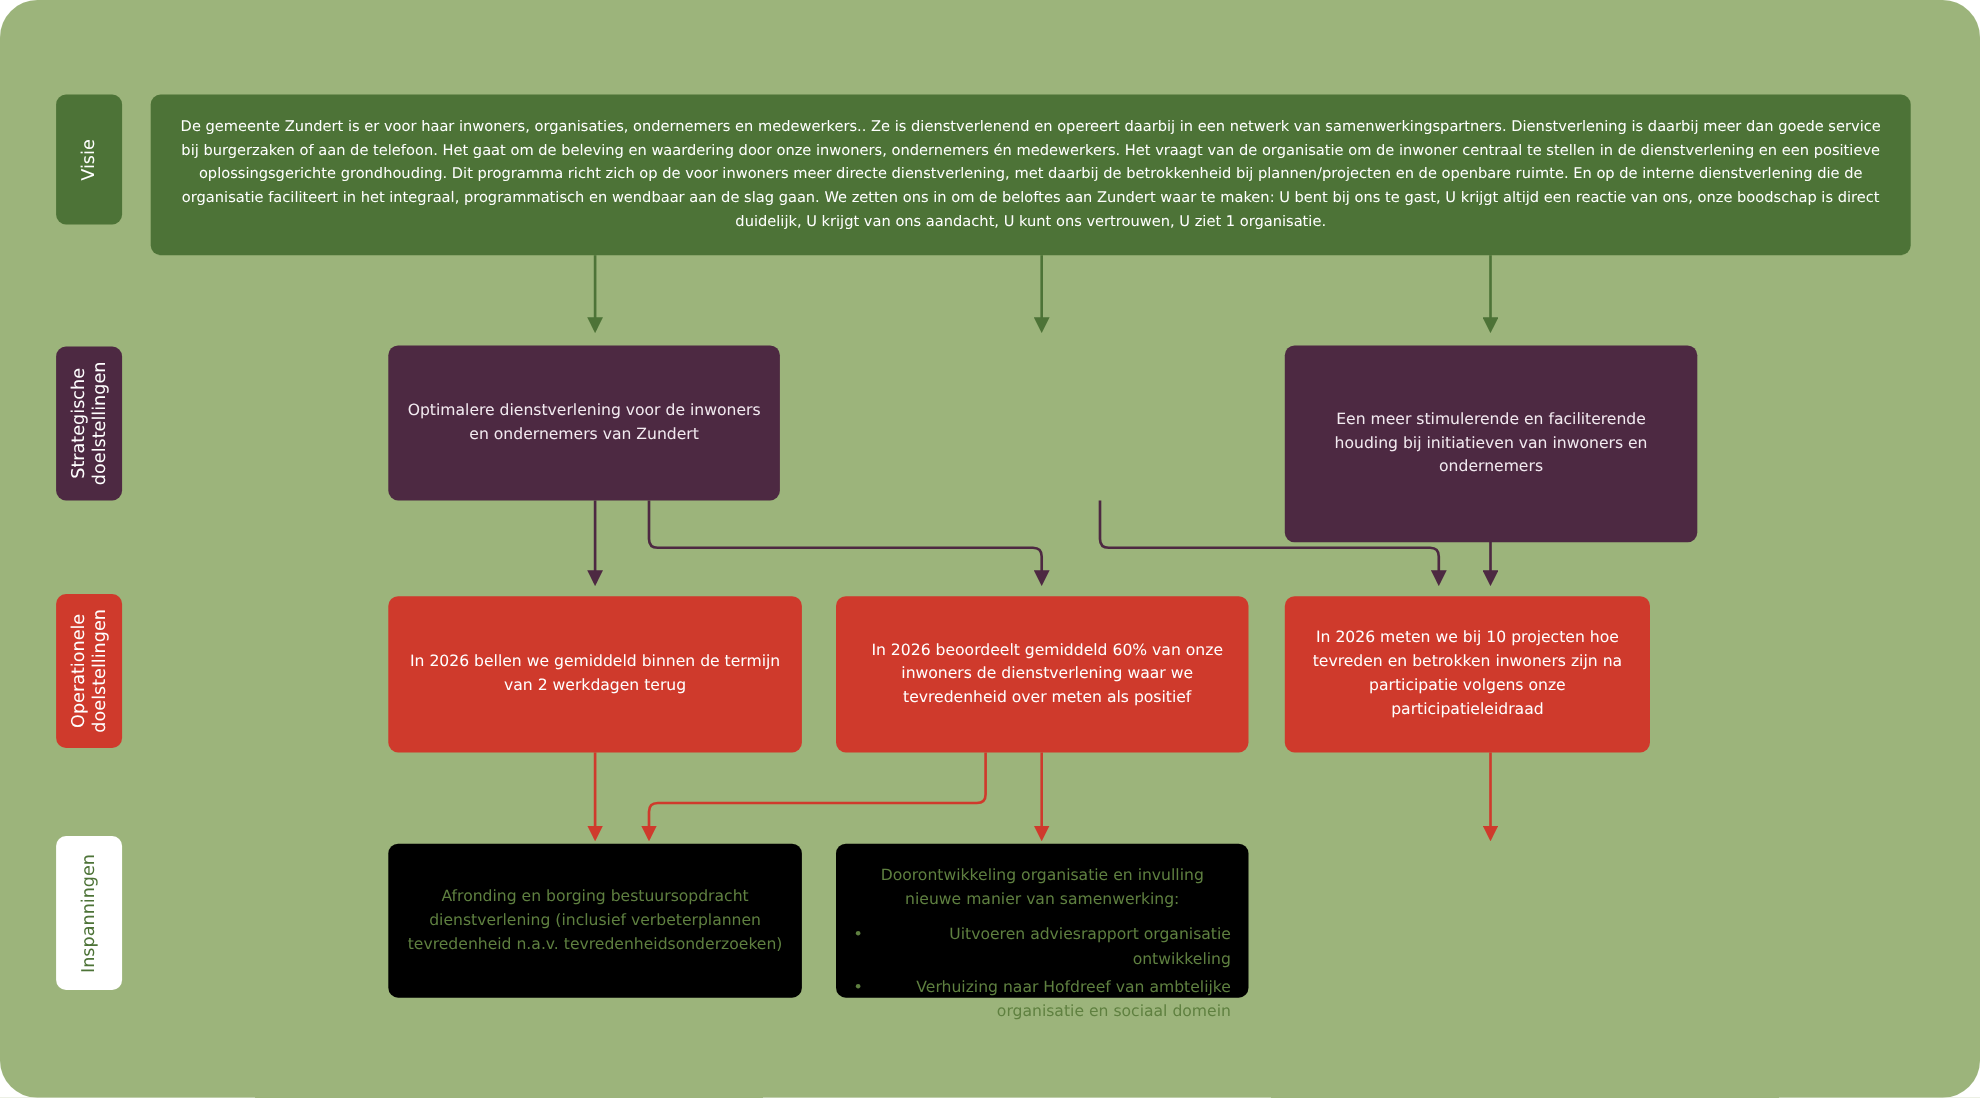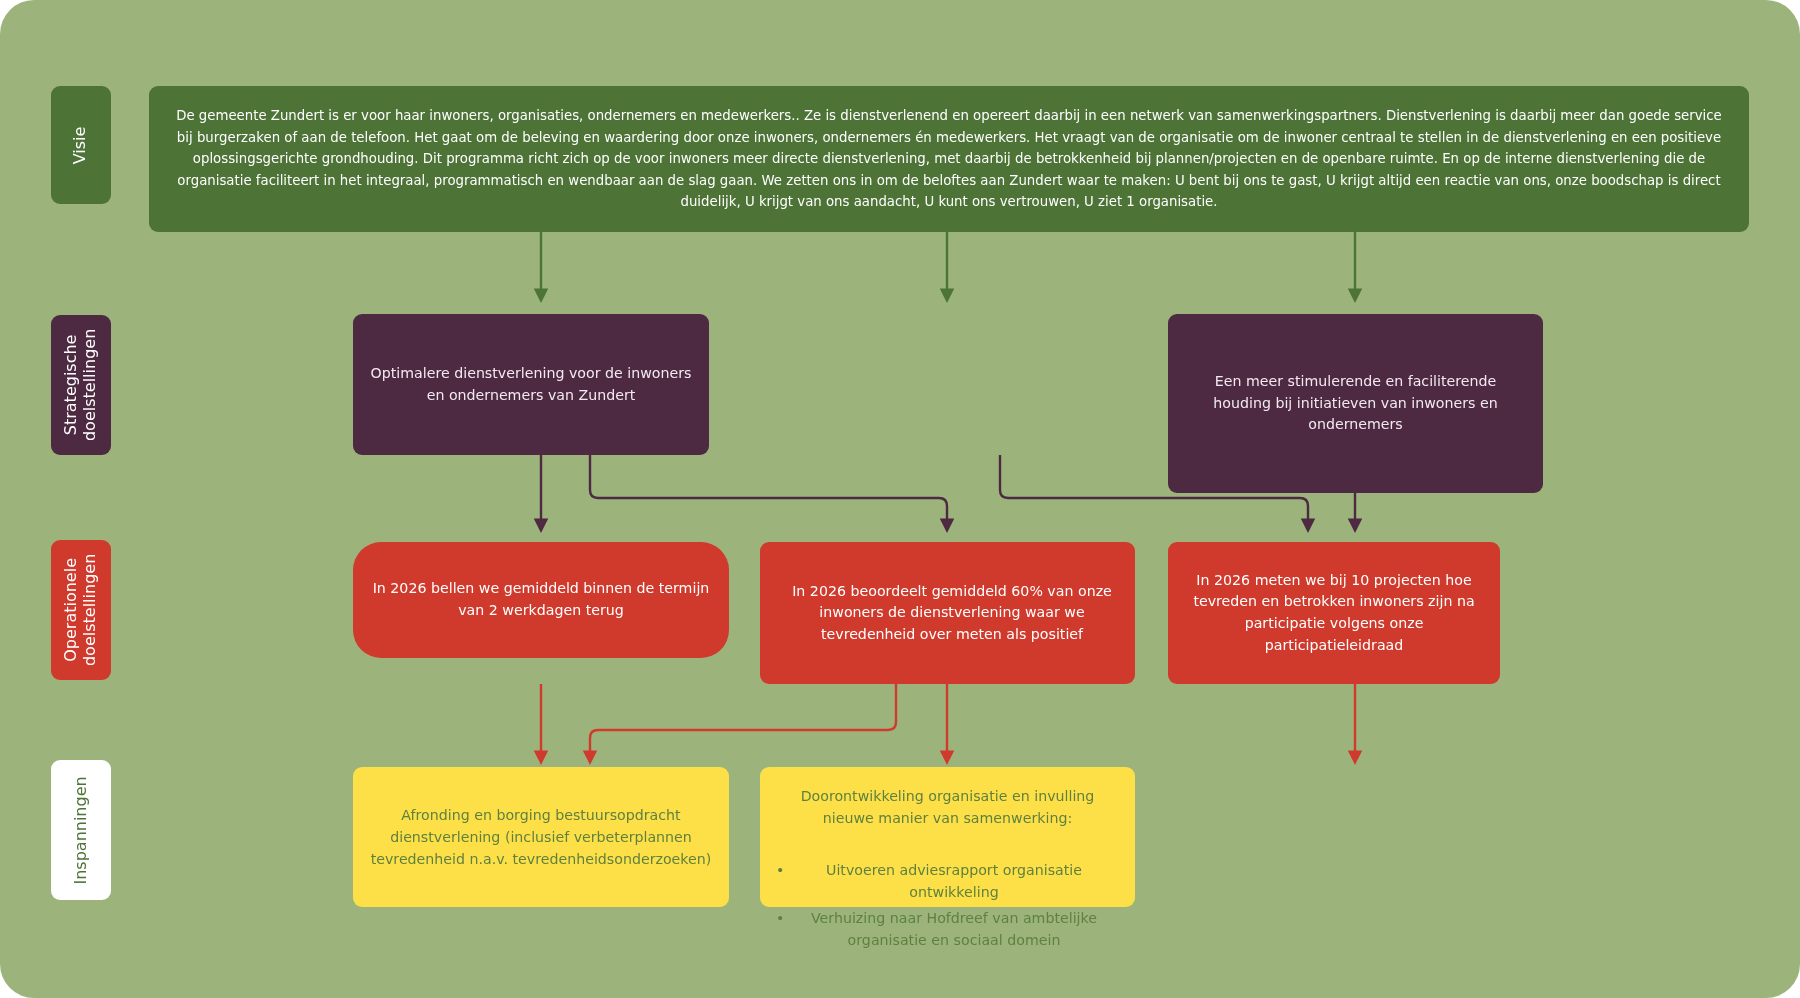--- a/index.html
+++ b/index.html
@@ -62,27 +62,27 @@
   }
   .box.strategic{
     background:#4d2942;color:#f2eaf0;
     font-size:14.2px;line-height:1.52;
   }
   .box.operational{
     background:#cf3a2c;color:#ffffff;
     font-size:14.2px;line-height:1.52;
   }
   .box.effort{
-    background:#fde047;color:#5f8040;
-    font-size:14.2px;line-height:1.55;gap:20px;
+    background:#000000;color:#5f8040;
+    font-size:14.2px;line-height:1.55;
   }
   .effort-title{display:block;text-align:center;}
   .effort-bullets{
     list-style:none;margin:10px 0 0 0;padding:0;
-    text-align:center;align-self:stretch;
+    text-align:right;align-self:stretch;
   }
   .effort-bullets li{
     position:relative;
     padding-left:13px;
     margin-bottom:4px;
   }
   .effort-bullets li:before{
     content:"\2022";
     position:absolute;left:0;top:0;
   }
@@ -160,32 +160,32 @@
     <span>
       <span>Operationele</span><br>
       <span>doelstellingen</span>
     </span>
   </div>
 
   <div class="rowlabel efforts" style="left:51px;top:760px;width:60px;height:140px;">
     <span>Inspanningen</span>
   </div>
 
-  <div class="box vision" style="left:149px;top:86px;width:1600px;height:146px;">
+  <div class="box vision" style="left:137px;top:86px;width:1600px;height:146px;">
     <div>De gemeente Zundert is er voor haar inwoners, organisaties, ondernemers en medewerkers.. Ze is dienstverlenend en opereert daarbij in een netwerk van samenwerkingspartners. Dienstverlening is daarbij meer dan goede service bij burgerzaken of aan de telefoon. Het gaat om de beleving en waardering door onze inwoners, ondernemers én medewerkers. Het vraagt van de organisatie om de inwoner centraal te stellen in de dienstverlening en een positieve oplossingsgerichte grondhouding. Dit programma richt zich op de voor inwoners meer directe dienstverlening, met daarbij de betrokkenheid bij plannen/projecten en de openbare ruimte. En op de interne dienstverlening die de organisatie faciliteert in het integraal, programmatisch en wendbaar aan de slag gaan. We zetten ons in om de beloftes aan Zundert waar te maken:  U bent bij ons te gast, U krijgt altijd een reactie van ons, onze boodschap is direct duidelijk, U krijgt van ons aandacht, U kunt ons vertrouwen, U ziet 1 organisatie.</div>
   </div>
 
   <div class="box strategic" style="left:353px;top:314px;width:356px;height:141px;">
     <div>Optimalere dienstverlening voor de inwoners en ondernemers van Zundert</div>
   </div>
   <div class="box strategic" style="left:1168px;top:314px;width:375px;height:179px;">
     <div>Een meer stimulerende en faciliterende houding bij initiatieven van inwoners en ondernemers</div>
   </div>
 
-  <div class="box operational" style="left:353px;top:542px;width:376px;height:116px;border-radius:28px;">
+  <div class="box operational" style="left:353px;top:542px;width:376px;height:142px;">
     <div>In 2026 bellen we gemiddeld binnen de termijn van 2 werkdagen terug</div>
   </div>
   <div class="box operational" style="left:760px;top:542px;width:375px;height:142px;padding-left:25px;">
     <div>In 2026 beoordeelt gemiddeld 60% van onze inwoners de dienstverlening waar we tevredenheid over meten als positief</div>
   </div>
   <div class="box operational" style="left:1168px;top:542px;width:332px;height:142px;">
     <div>In 2026 meten we bij 10 projecten hoe tevreden en betrokken inwoners zijn na participatie volgens onze participatieleidraad</div>
   </div>
 
   <div class="box effort" style="left:353px;top:767px;width:376px;height:140px;">

